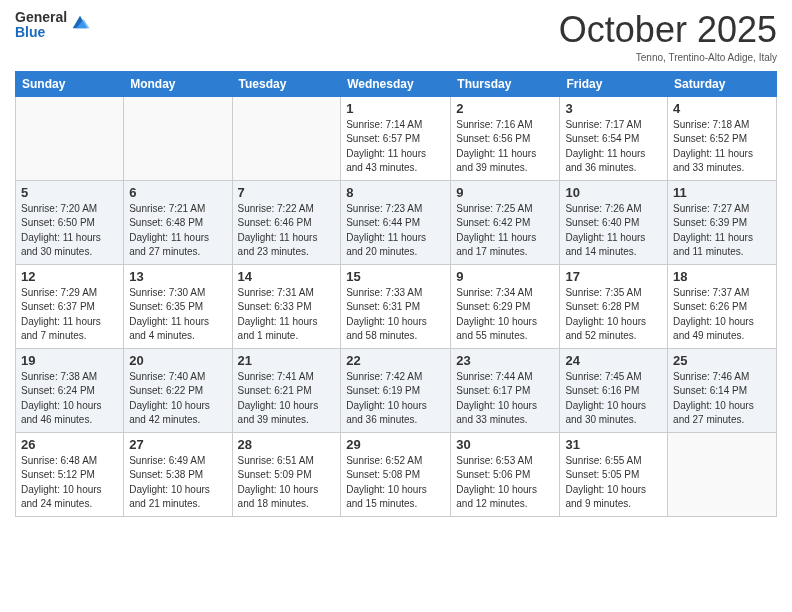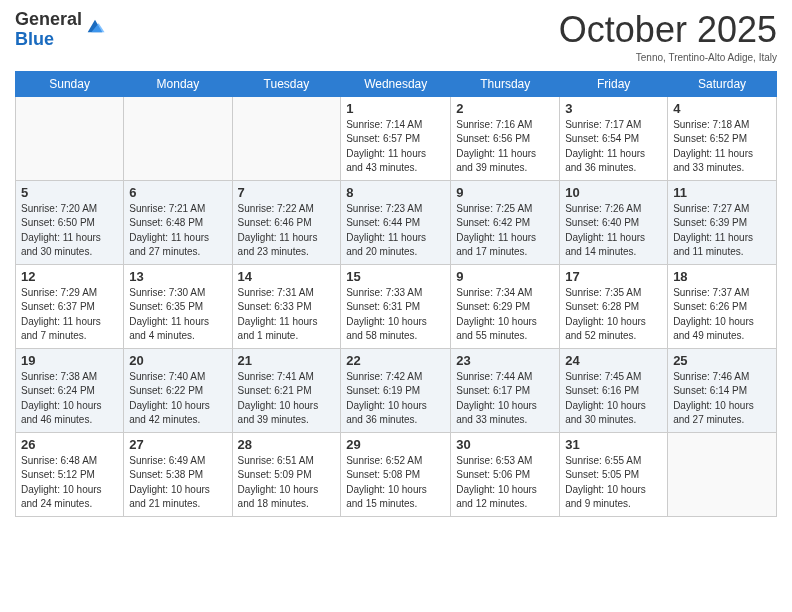--- a/index.html
+++ b/index.html
@@ -20,21 +20,21 @@
       display: flex;
       align-items: flex-start;
       justify-content: space-between;
       margin-bottom: 8px;
     }
     .logo {
       display: flex;
       align-items: center;
     }
     .logo-text {
-      font-size: 18px;
+      font-size: 14px;
       font-weight: bold;
       color: #333;
       line-height: 1.1;
     }
     .logo-text .general {
       display: block;
     }
     .logo-text .blue {
       display: block;
       color: #1a6bbf;
@@ -60,24 +60,24 @@
       margin-top: 2px;
     }
     .calendar {
       width: 100%;
       border-collapse: collapse;
       font-size: 10.5px;
     }
     .calendar th {
       background-color: #2d7dd2;
       color: #fff;
-      text-align: center;
+      text-align: left;
       padding: 5px 6px;
       font-size: 12px;
-      font-weight: normal;
+      font-weight: bold;
       border: 1px solid #2d7dd2;
     }
     .calendar td {
       border: 1px solid #ccc;
       vertical-align: top;
       padding: 4px 5px;
       width: 113px;
       min-height: 75px;
       height: 80px;
     }

